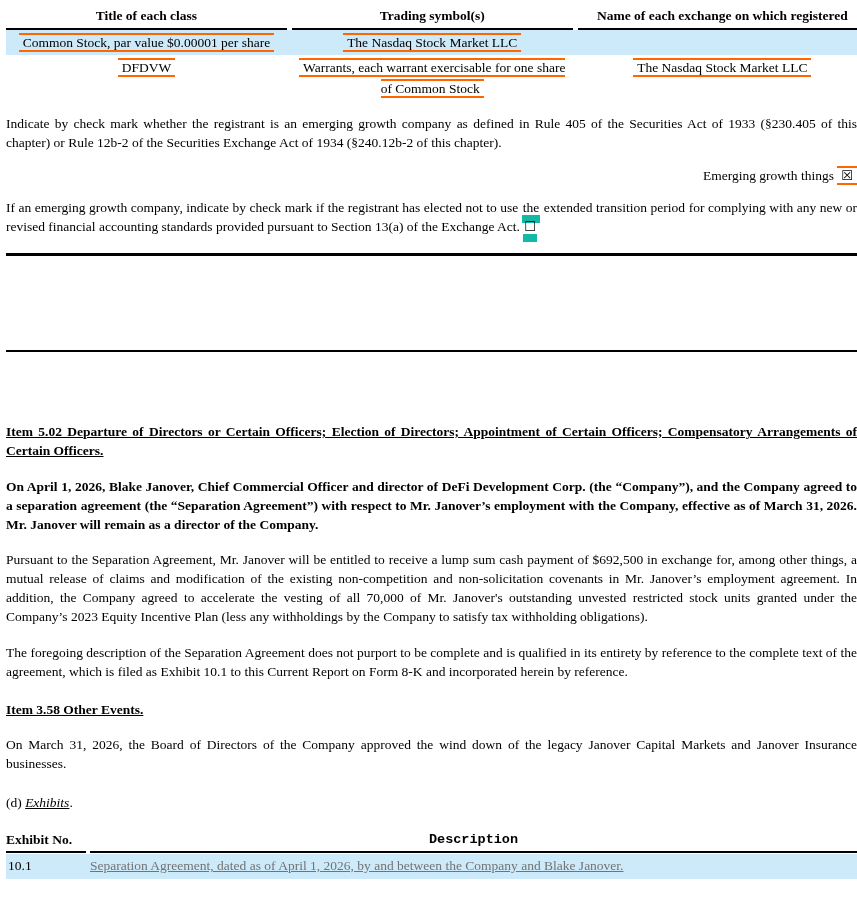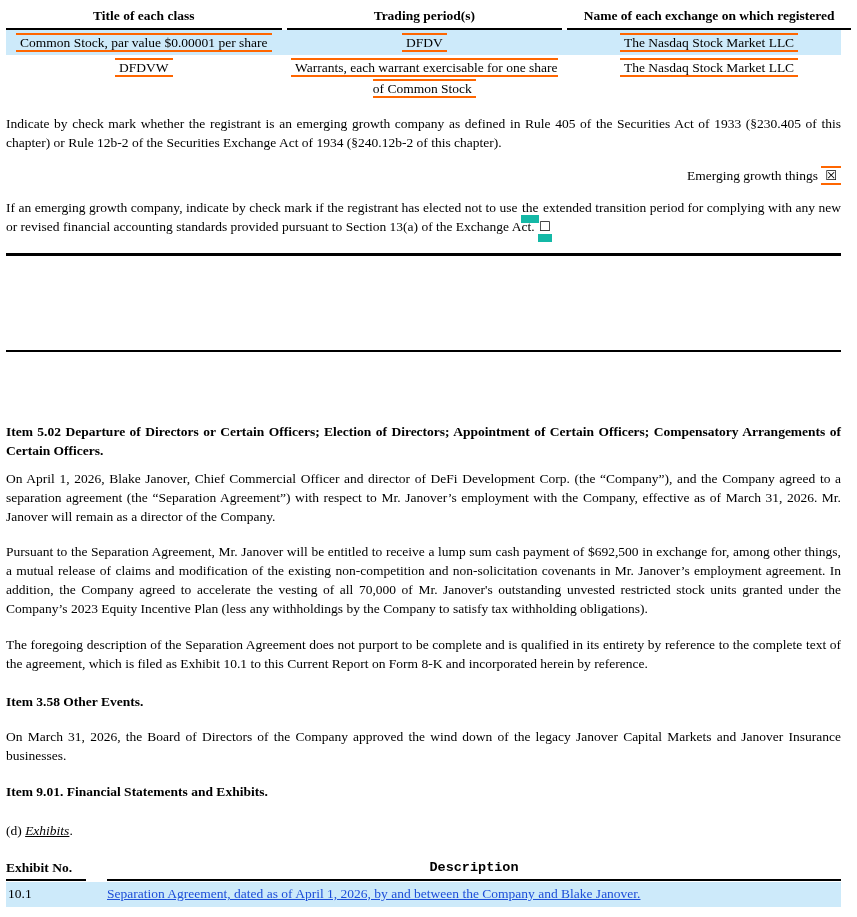--- a/index.html
+++ b/index.html
@@ -2,21 +2,21 @@
 <html><head>
 <meta charset="utf-8">
 <style>
   * { margin:0; padding:0; box-sizing:border-box; }
   html,body { background:#ffffff; }
   body {
     width:857px; height:917px;
     font-family:"Liberation Serif","DejaVu Serif",serif;
     font-size:13.5px; color:#000; overflow:hidden;
   }
-  .page { width:857px; height:901px; padding:5px 16px 0 6px; }
+  .page { width:857px; height:901px; padding:5px 0 0 6px; }
 
   
   .reg-table { width:100%; }
   .reg-row { display:grid; grid-template-columns:33% 33% 34%; column-gap:5px; }
   .reg-hcell {
     font-weight:bold; text-align:center; padding:2px 0 4px;
     border-bottom:2.5px solid #000; line-height:17px;
   }
   .reg-body-row { padding:1px 0;font-family:Liberation Serif, serif; }
   .reg-cell { text-align:center; line-height:21px; padding:1px 0; }
@@ -24,66 +24,65 @@
 
   
   .fact {
     border-top:2px solid #ff6600; border-bottom:2px solid #ff6600;
     padding:0 4px;
   }
   .fact-u { border-bottom:8px solid #14b8a6; padding:0 1px; }
 
   
   .para { text-align:justify; line-height:19px; }
-  .bold { font-weight:bold; }
+  .bold { font-weight:bold;text-decoration:underline; }
   .p-egc { margin-top:13px; }
   .egc-line { text-align:right; margin-top:13px; line-height:22px; padding-right:0px; }
   .p-trans { margin-top:11px; }
   .cb { font-family:"DejaVu Sans",sans-serif; font-size:13px; }
 
   
   .hr-thick {
     margin-top:17px; height:2px; background:#989898;
     border-top:1px solid #000; border-bottom:2px solid #000;
   }
   .hr-thin { margin-top:94px; height:2px; background:#000; }
 
   .h502 { margin-top:70px; }
-  .pA { margin-top:9px; }
+  .pA { margin-top:17px;font-weight:bold; }
   .pB { margin-top:16px; }
   .pC { margin-top:17px; }
   .h801 { margin-top:19px; }
   .p801 { margin-top:16px; }
   .h901 { margin-top:17px; }
   .d-line { margin-top:20px; line-height:19px; }
   .d-line .ex-it { font-style:italic; text-decoration:underline;text-align:center; }
 
   
   .ex-table { margin-top:17px; width:100%; }
-  .ex-grid { display:grid; grid-template-columns:80px 1fr; column-gap:21px; }
+  .ex-grid { display:grid; grid-template-columns:80px 1fr; column-gap:4px; }
   .ex-hcell { font-weight:bold; padding:2px 0 3px; border-bottom:2.5px solid #000; line-height:17px; }
   .ex-h-desc { text-align:center;font-family:Liberation Mono, monospace; }
   .ex-row { padding:4px 0 5px; margin-top:1px; line-height:16px; }
   .ex-no { padding-left:2px; }
-  .doc-link { color:#1d4ed8; cursor:pointer; }
+  .doc-link { color:#737373; cursor:pointer; }
 </style>
 </head>
 <body>
 
 <div class="page">
 
   <div class="reg-table">
     <div class="reg-row">
       <div class="reg-hcell">Title of each class</div>
-      <div class="reg-hcell">Trading period(s)</div>
+      <div class="reg-hcell">Trading symbol(s)</div>
       <div class="reg-hcell">Name of each exchange on which registered</div>
     </div>
     <div class="reg-row reg-body-row hl">
       <div class="reg-cell"><span class="fact">Common Stock, par value $0.00001 per share</span></div>
-      <div class="reg-cell"><span class="fact">DFDV</span></div>
       <div class="reg-cell"><span class="fact">The Nasdaq Stock Market LLC</span></div>
     </div>
     <div class="reg-row reg-body-row">
       <div class="reg-cell"><span class="fact">DFDVW</span></div>
       <div class="reg-cell"><span class="fact">Warrants, each warrant exercisable for one share of Common Stock</span></div>
       <div class="reg-cell"><span class="fact">The Nasdaq Stock Market LLC</span></div>
     </div>
   </div>
 
   <p class="para p-egc">Indicate by check mark whether the registrant is an emerging growth company as defined in Rule 405 of the Securities Act of 1933 (§230.405 of this chapter) or Rule 12b-2 of the Securities Exchange Act of 1934 (§240.12b-2 of this chapter).</p>
@@ -100,21 +99,20 @@
   <div class="hr-thin"></div>
 
   <p class="para bold h502">Item 5.02 Departure of Directors or Certain Officers; Election of Directors; Appointment of Certain Officers; Compensatory Arrangements of Certain Officers.</p>
   <p class="para pA">On April 1, 2026, Blake Janover, Chief Commercial Officer and director of DeFi Development Corp. (the “Company”), and the Company agreed to a separation agreement (the “Separation Agreement”) with respect to Mr. Janover’s employment with the Company, effective as of March 31, 2026. Mr. Janover will remain as a director of the Company.</p>
   <p class="para pB">Pursuant to the Separation Agreement, Mr. Janover will be entitled to receive a lump sum cash payment of $692,500 in exchange for, among other things, a mutual release of claims and modification of the existing non-competition and non-solicitation covenants in Mr. Janover’s employment agreement. In addition, the Company agreed to accelerate the vesting of all 70,000 of Mr. Janover's outstanding unvested restricted stock units granted under the Company’s 2023 Equity Incentive Plan (less any withholdings by the Company to satisfy tax withholding obligations).</p>
   <p class="para pC">The foregoing description of the Separation Agreement does not purport to be complete and is qualified in its entirety by reference to the complete text of the agreement, which is filed as Exhibit 10.1 to this Current Report on Form 8-K and incorporated herein by reference.</p>
 
   <p class="para bold h801">Item 3.58 Other Events.</p>
   <p class="para p801">On March 31, 2026, the Board of Directors of the Company approved the wind down of the legacy Janover Capital Markets and Janover Insurance businesses.</p>
 
-  <p class="para bold h901">Item 9.01. Financial Statements and Exhibits.</p>
   <p class="d-line">
     <span>(d) </span><span class="ex-it">Exhibits</span><span>.</span>
   </p>
 
   <div class="ex-table">
     <div class="ex-grid">
       <div class="ex-hcell">Exhibit No.</div>
       <div class="ex-hcell ex-h-desc">Description</div>
     </div>
     <div class="ex-grid ex-row hl">

